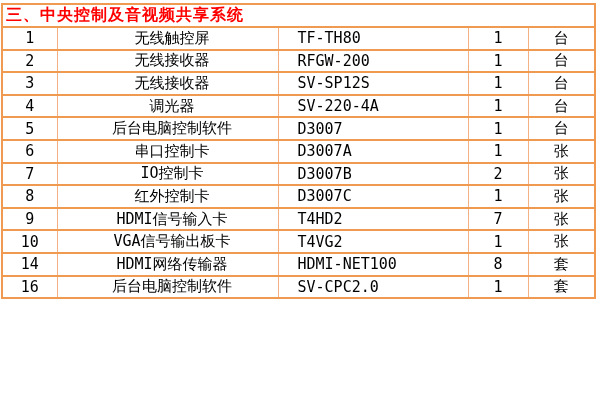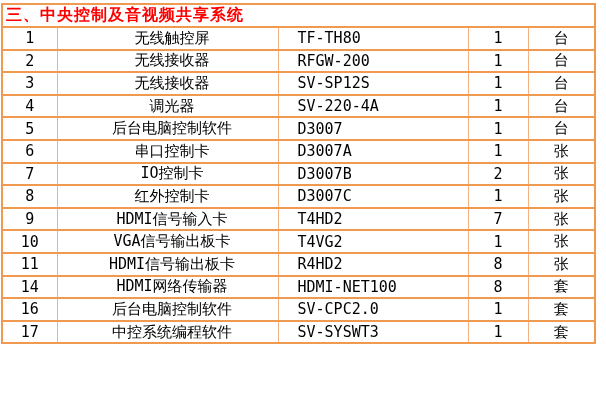--- a/index.html
+++ b/index.html
@@ -141,42 +141,28 @@
           <td class="col-unit">张</td>
         </tr>
         <tr>
           <td class="col-no">10</td>
           <td class="col-name">VGA信号输出板卡</td>
           <td class="col-model">T4VG2</td>
           <td class="col-qty">1</td>
           <td class="col-unit">张</td>
         </tr>
         <tr>
-          <td class="col-no">11</td>
-          <td class="col-name">HDMI信号输出板卡</td>
-          <td class="col-model">R4HD2</td>
-          <td class="col-qty">8</td>
-          <td class="col-unit">张</td>
-        </tr>
-        <tr>
           <td class="col-no">14</td>
           <td class="col-name">HDMI网络传输器</td>
           <td class="col-model">HDMI-NET100</td>
           <td class="col-qty">8</td>
           <td class="col-unit">套</td>
         </tr>
         <tr>
           <td class="col-no">16</td>
           <td class="col-name">后台电脑控制软件</td>
           <td class="col-model">SV-CPC2.0</td>
           <td class="col-qty">1</td>
           <td class="col-unit">套</td>
         </tr>
-        <tr>
-          <td class="col-no">17</td>
-          <td class="col-name">中控系统编程软件</td>
-          <td class="col-model">SV-SYSWT3</td>
-          <td class="col-qty">1</td>
-          <td class="col-unit">套</td>
-        </tr>
       </tbody>
   </table>
 </div>
 
 </body></html>

